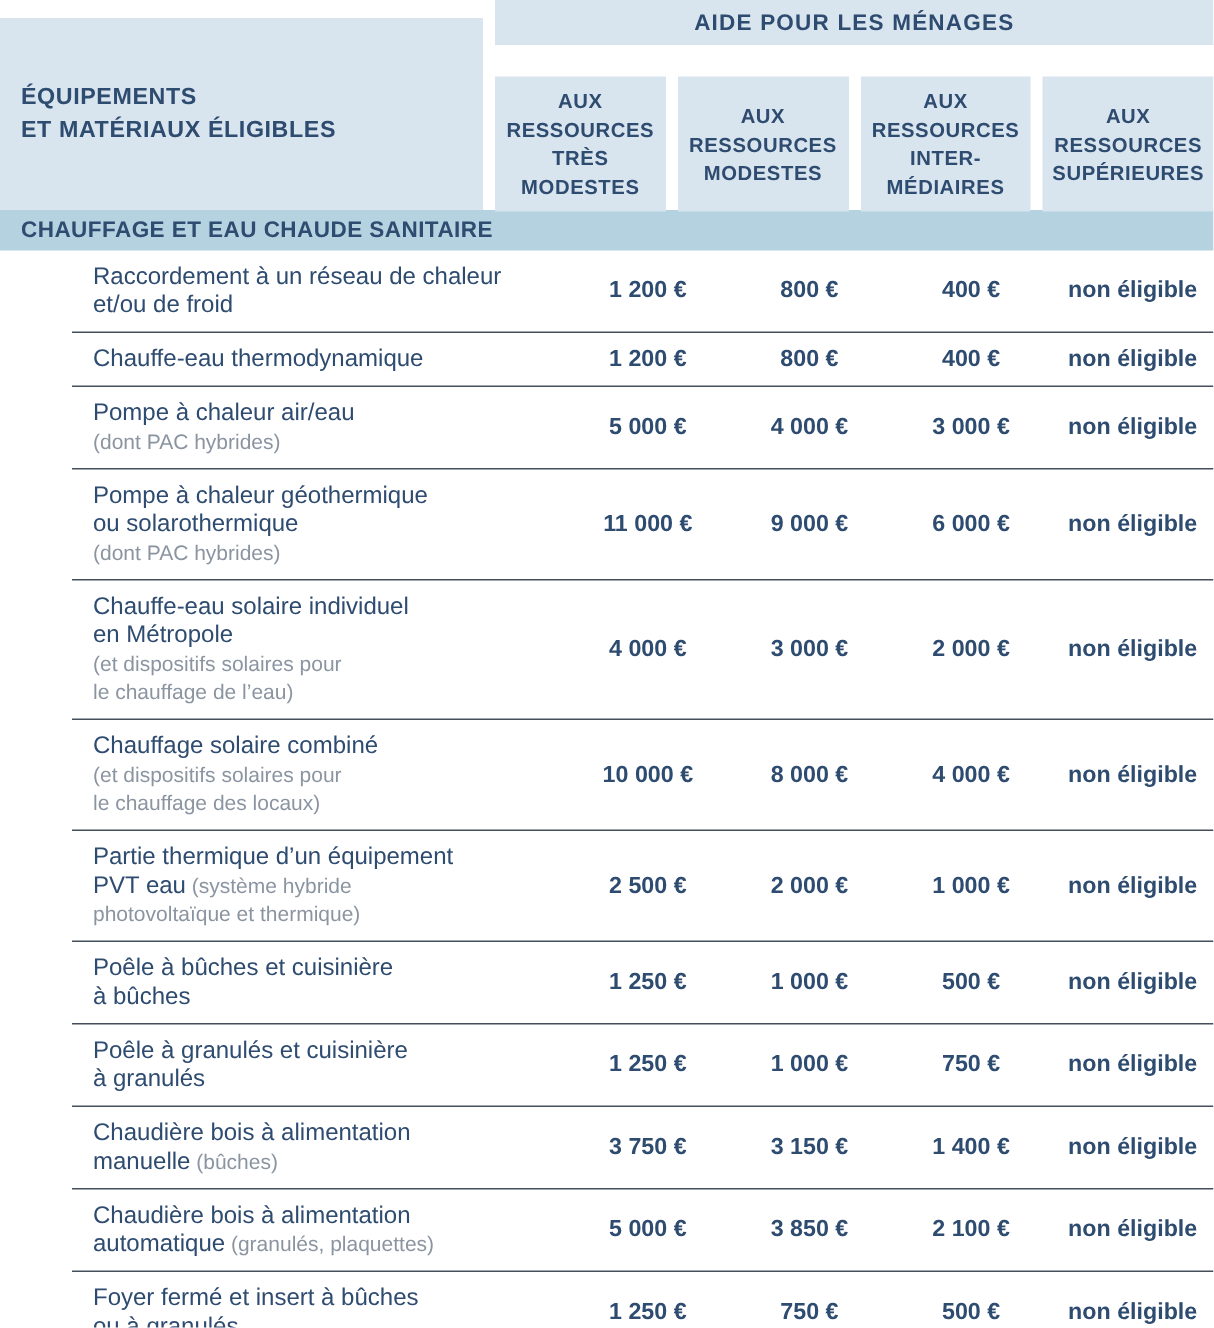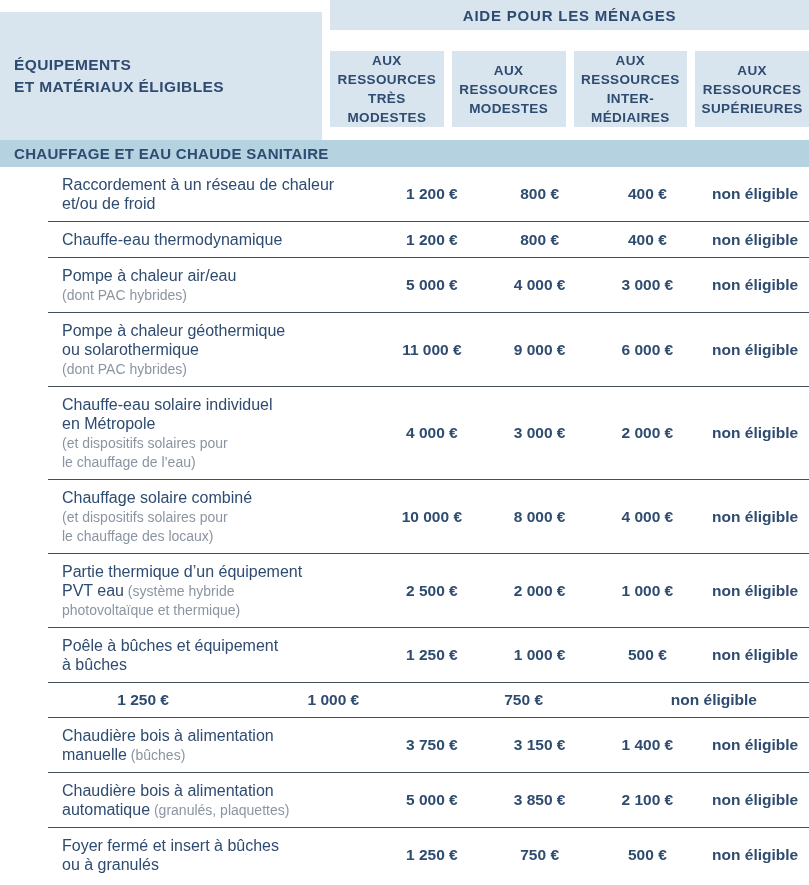--- a/index.html
+++ b/index.html
@@ -21,21 +21,21 @@
     font-weight: bold; font-size: 15.5px; line-height: 22px;
     letter-spacing: 0.4px; white-space: pre-line;
   }
   .header-right { position: absolute; left: 330px; top: 0; width: 479px; }
   .group-header {
     height: 30px; background: var(--cell-blue, #d8e4ee);
     display: flex; align-items: center; justify-content: center;
     font-weight: bold; font-size: 15px; letter-spacing: 0.8px;
     margin-bottom: 21px;
   }
-  .col-headers { display: flex; gap: 8px; height: 76px; justify-content: flex-end; }
+  .col-headers { display: flex; gap: 8px; height: 90px; justify-content: flex-end; }
   .col-header {
     flex: 1; background: var(--cell-blue, #d8e4ee);
     display: flex; align-items: center; justify-content: center;
     text-align: center; font-weight: bold; font-size: 13.5px;
     line-height: 19px; letter-spacing: 0.4px; white-space: pre-line;
   }
 
   
   .section-band {
     height: 27px; flex: none; background: var(--band-blue, #b4d2e0);
@@ -152,29 +152,31 @@
     <div class="label-cell"><span class="label-main">Partie thermique d’un équipement
 PVT eau</span><span class="label-note"> (système hybride
 photovoltaïque et thermique)</span></div>
     <div class="value-cell">2 500 €</div>
     <div class="value-cell">2 000 €</div>
     <div class="value-cell">1 000 €</div>
     <div class="value-cell">non éligible</div>
   </div>
 
   <div class="row">
-    <div class="label-cell"><span class="label-main">Poêle à bûches et équipement
+    <div class="label-cell"><span class="label-main">Poêle à bûches et cuisinière
 à bûches</span></div>
     <div class="value-cell">1 250 €</div>
     <div class="value-cell">1 000 €</div>
     <div class="value-cell">500 €</div>
     <div class="value-cell">non éligible</div>
   </div>
 
   <div class="row">
+    <div class="label-cell"><span class="label-main">Poêle à granulés et cuisinière
+à granulés</span></div>
     <div class="value-cell">1 250 €</div>
     <div class="value-cell">1 000 €</div>
     <div class="value-cell">750 €</div>
     <div class="value-cell">non éligible</div>
   </div>
 
   <div class="row">
     <div class="label-cell"><span class="label-main">Chaudière bois à alimentation
 manuelle</span><span class="label-note"> (bûches)</span></div>
     <div class="value-cell">3 750 €</div>

